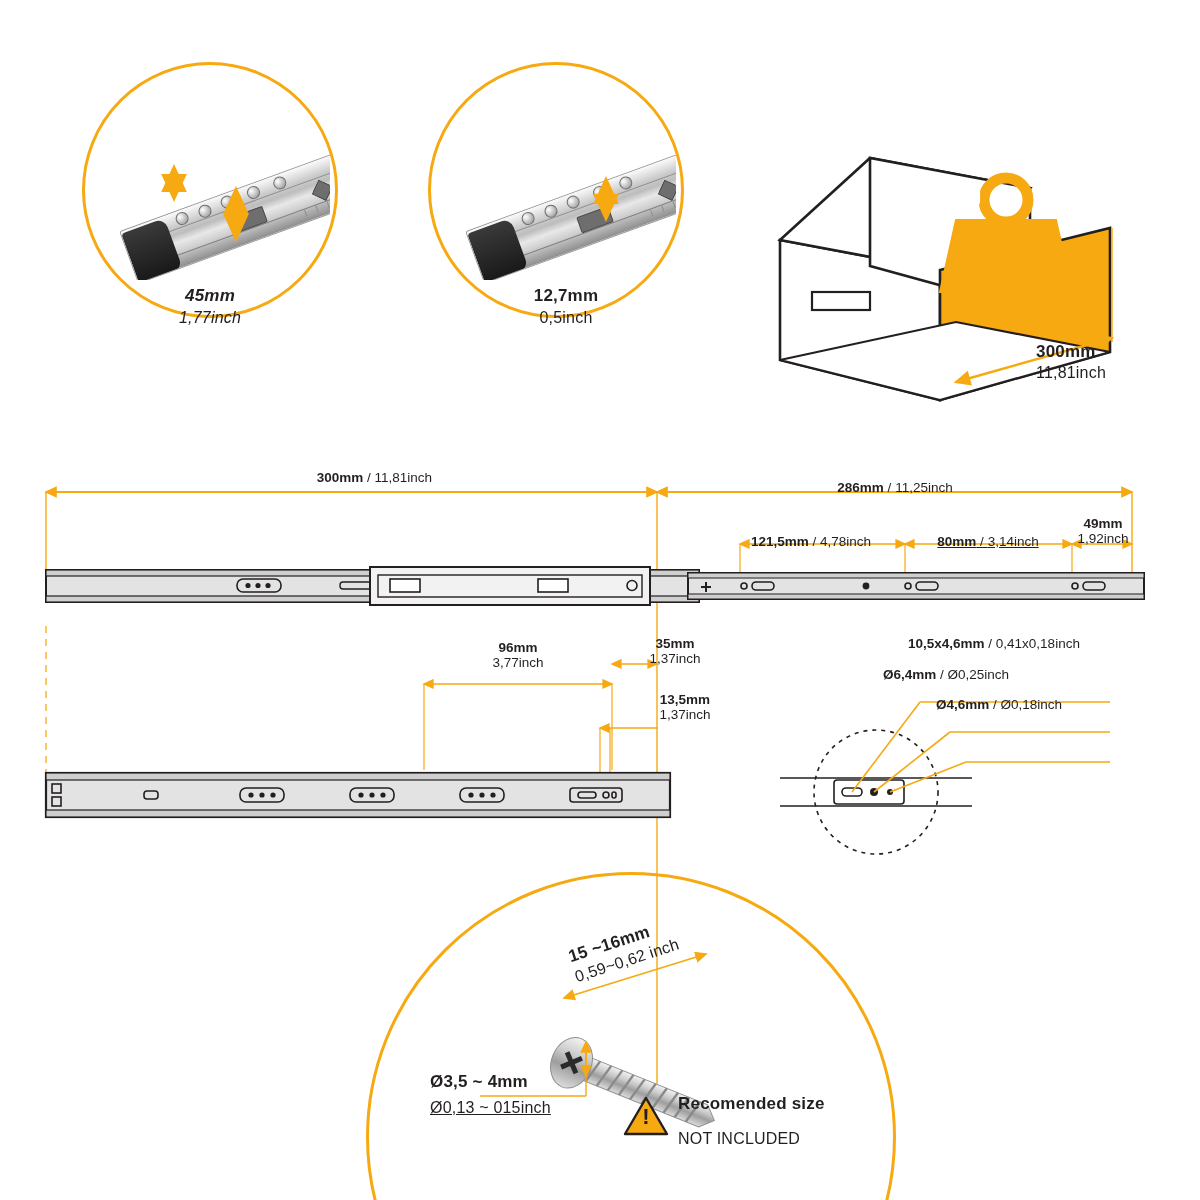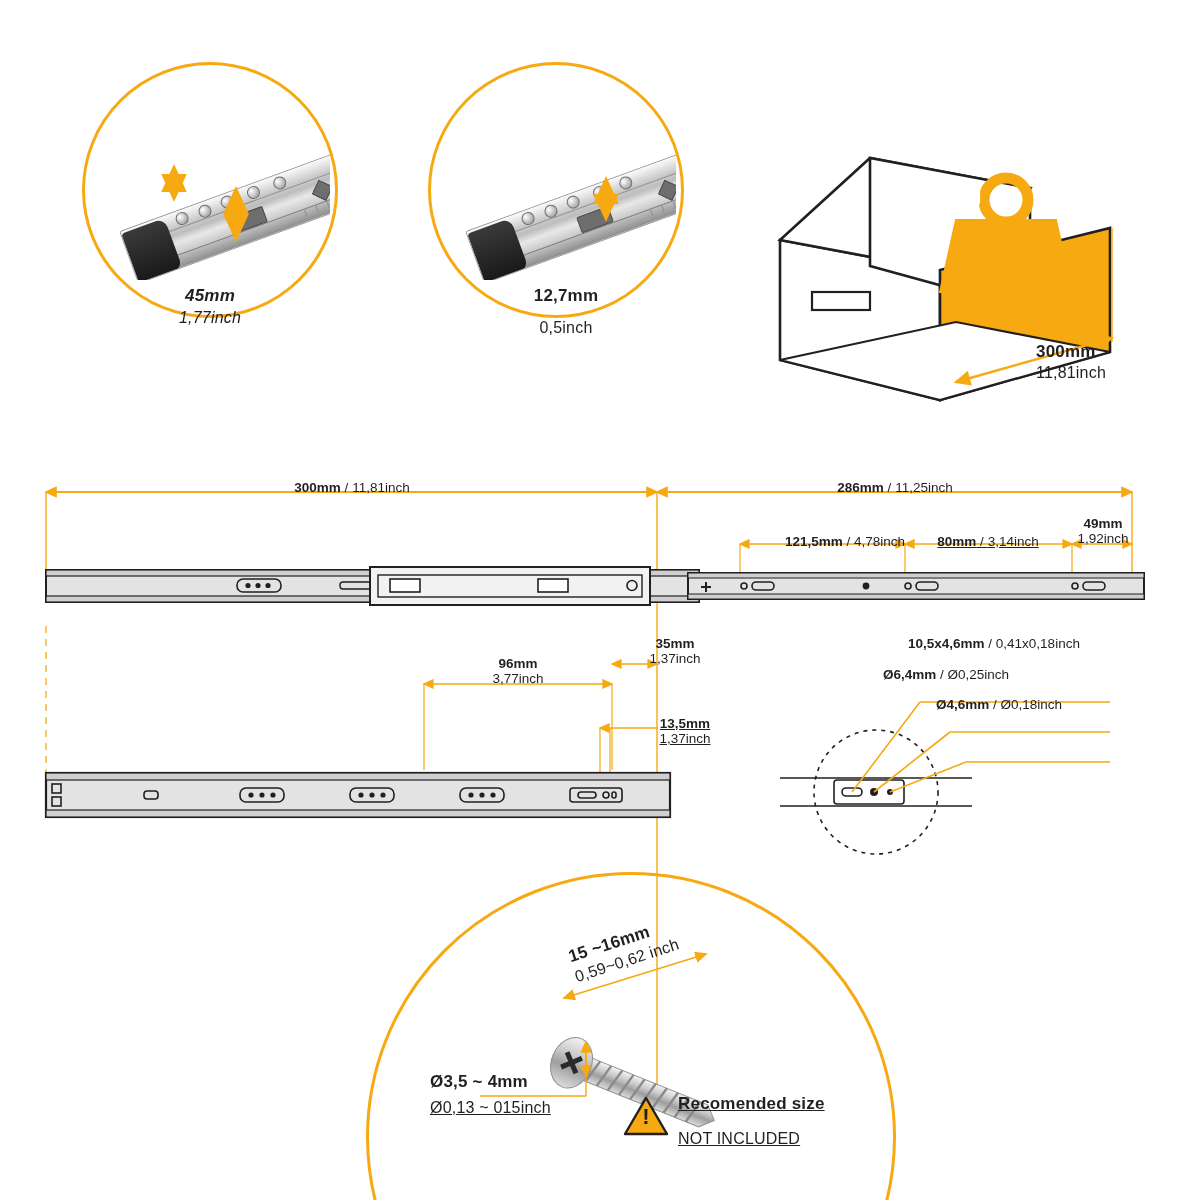--- a/index.html
+++ b/index.html
@@ -110,21 +110,21 @@
     </div>
   </div>
 </div>
 
 <svg class="abs" style="left:596px;top:176px;" width="40" height="60">
   <line x1="10" y1="4" x2="10" y2="42" stroke="#f6a911" stroke-width="4" marker-start="url(#amberArrowBack)" marker-end="url(#amberArrow)"></line>
 </svg>
 
 <div class="abs center" style="left:496px;top:286px;width:140px;">
   <div class="lbl-bold">12,7mm</div>
-  <div class="lbl-reg" style="margin-top:13px;">0,5inch</div>
+  <div class="lbl-reg" style="margin-top:3px;">0,5inch</div>
 </div>
 
 <svg class="abs" style="left:760px;top:70px;" width="400" height="330">
 
   <polygon points="20,170 20,290 180,330 180,200" fill="#ffffff" stroke="#231f20" stroke-width="2.6"></polygon>
   <polygon points="20,170 110,88 270,118 180,200" fill="#ffffff" stroke="#231f20" stroke-width="2.6"></polygon>
   <polygon points="110,88 110,196 270,240 270,118" fill="#ffffff" stroke="#231f20" stroke-width="2.6"></polygon>
 
   <polygon points="180,200 180,330 350,282 350,158" fill="#f6a911" stroke="#231f20" stroke-width="2.6"></polygon>
 
@@ -157,29 +157,29 @@
   <line x1="657" y1="22" x2="1132" y2="22" stroke="#f6a911" stroke-width="1.8" marker-start="url(#amberArrowBack)" marker-end="url(#amberArrow)"></line>
 
   <line x1="740" y1="74" x2="740" y2="110" stroke="#f6a911" stroke-width="1.2"></line>
   <line x1="905" y1="74" x2="905" y2="110" stroke="#f6a911" stroke-width="1.2"></line>
   <line x1="1072" y1="74" x2="1072" y2="110" stroke="#f6a911" stroke-width="1.2"></line>
   <line x1="740" y1="74" x2="905" y2="74" stroke="#f6a911" stroke-width="1.6" marker-start="url(#amberArrowBack)" marker-end="url(#amberArrow)"></line>
   <line x1="905" y1="74" x2="1072" y2="74" stroke="#f6a911" stroke-width="1.6" marker-start="url(#amberArrowBack)" marker-end="url(#amberArrow)"></line>
   <line x1="1072" y1="74" x2="1132" y2="74" stroke="#f6a911" stroke-width="1.6" marker-start="url(#amberArrowBack)" marker-end="url(#amberArrow)"></line>
 </svg>
 
-<div class="abs center" style="left:272px;top:478px;width:160px;">
+<div class="abs center" style="left:272px;top:468px;width:160px;text-align:right;">
   <span class="lbl-sm-bold">300mm</span><span class="lbl-sm"> / </span><span class="lbl-sm">11,81inch</span>
 </div>
 
 <div class="abs center" style="left:815px;top:478px;width:160px;">
   <span class="lbl-sm-bold">286mm</span><span class="lbl-sm"> / </span><span class="lbl-sm">11,25inch</span>
 </div>
 
-<div class="abs center" style="left:760px;top:532px;width:170px;">
+<div class="abs center" style="left:726px;top:532px;width:170px;">
   <span class="lbl-sm-bold">121,5mm</span><span class="lbl-sm"> / </span><span class="lbl-sm">4,78inch</span>
 </div>
 
 <div class="abs center" style="left:908px;top:532px;width:160px;text-decoration:underline;">
   <span class="lbl-sm-bold">80mm</span><span class="lbl-sm"> / </span><span class="lbl-sm">3,14inch</span>
 </div>
 
 <div class="abs center" style="left:1058px;top:516px;width:90px;">
   <div class="lbl-sm-bold">49mm</div>
   <div class="lbl-sm">1,92inch</div>
@@ -226,31 +226,31 @@
   <line x1="612" y1="64" x2="612" y2="150" stroke="#f6a911" stroke-width="1.2"></line>
   <line x1="424" y1="64" x2="612" y2="64" stroke="#f6a911" stroke-width="1.6" marker-start="url(#amberArrowBack)" marker-end="url(#amberArrow)"></line>
 
   <line x1="612" y1="44" x2="657" y2="44" stroke="#f6a911" stroke-width="1.6" marker-start="url(#amberArrowBack)" marker-end="url(#amberArrow)"></line>
 
   <line x1="658" y1="108" x2="600" y2="108" stroke="#f6a911" stroke-width="1.6" marker-end="url(#amberArrow)"></line>
   <line x1="600" y1="108" x2="600" y2="152" stroke="#f6a911" stroke-width="1.2"></line>
   <line x1="610" y1="108" x2="610" y2="152" stroke="#f6a911" stroke-width="1.2"></line>
 </svg>
 
-<div class="abs center" style="left:448px;top:656px;width:140px;">
+<div class="abs center" style="left:448px;top:640px;width:140px;">
   <div class="lbl-sm-bold">96mm</div>
   <div class="lbl-sm">3,77inch</div>
 </div>
 
 <div class="abs center" style="left:620px;top:636px;width:110px;">
   <div class="lbl-sm-bold">35mm</div>
   <div class="lbl-sm">1,37inch</div>
 </div>
 
-<div class="abs center" style="left:620px;top:716px;width:130px;text-decoration:underline;">
+<div class="abs center" style="left:620px;top:692px;width:130px;">
   <div class="lbl-sm-bold">13,5mm</div>
   <div class="lbl-sm">1,37inch</div>
 </div>
 
 <svg class="abs" style="left:40px;top:768px;" width="640" height="60">
   <rect x="6" y="5" width="624" height="44" fill="#e3e3e3" stroke="#231f20" stroke-width="2.2"></rect>
   <rect x="6" y="5" width="624" height="7" fill="#cfcfcf" stroke="#231f20" stroke-width="1.2"></rect>
   <rect x="6" y="42" width="624" height="7" fill="#cfcfcf" stroke="#231f20" stroke-width="1.2"></rect>
   <rect x="12" y="16" width="9" height="9" fill="none" stroke="#231f20" stroke-width="1.6"></rect>
   <rect x="12" y="29" width="9" height="9" fill="none" stroke="#231f20" stroke-width="1.6"></rect>
@@ -362,16 +362,16 @@
   <div class="lbl-reg" style="margin-top:7px;text-decoration:underline;">Ø0,13 ~ 015inch</div>
 </div>
 
 <svg class="abs" style="left:622px;top:1094px;" width="48" height="46">
   <path d="M24,4 L45,40 L3,40 Z" fill="#f6a911" stroke="#231f20" stroke-width="2.4" stroke-linejoin="round"></path>
 </svg>
 <div class="abs center" style="left:622px;top:1104px;width:48px;font-weight:bold;font-size:22px;">
   <span>!</span>
 </div>
 
-<div class="abs" style="left:678px;top:1094px;width:240px;text-decoration:underline;">
+<div class="abs" style="left:678px;top:1094px;width:240px;">
   <div class="lbl-bold">Recomended size</div>
   <div class="lbl-reg" style="margin-top:16px;">NOT INCLUDED</div>
 </div>
 
 </body></html>

